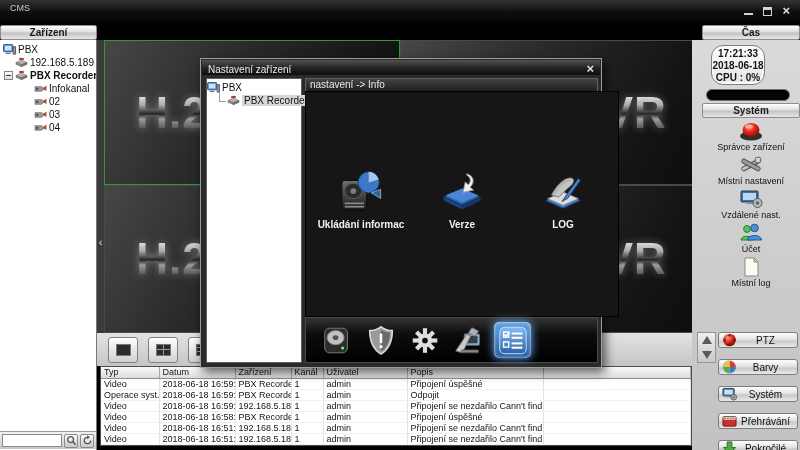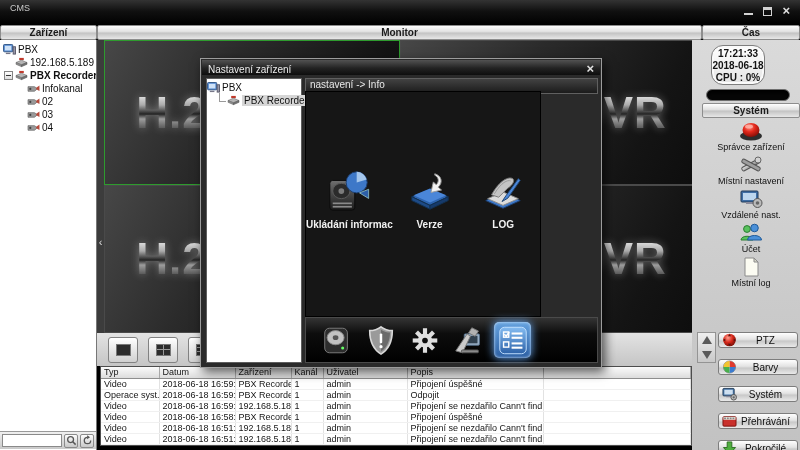--- a/index.html
+++ b/index.html
@@ -22,21 +22,21 @@
     text-align:center; font-size:10px; font-weight:bold; color:#1b1b1b; line-height:13px; }
   #hdr-devices { left:0; width:97px; }
   #hdr-monitor { left:97px; width:605px; }
   #hdr-time { left:702px; width:98px; }
 
   
   .left-panel { position:absolute; left:0; top:40px; width:97px; height:410px;
     background:#fff; border-right:1px solid #777; }
   .tree { padding-top:3px; }
   .tree-item { display:flex; align-items:center; height:13px; font-size:10px; color:#101010; white-space:nowrap; overflow:hidden; }
-  .lvl0 { padding-left:3px; } .lvl1 { padding-left:15px; } .lvl1x { padding-left:4px; } .lvl2 { padding-left:27px; }
+  .lvl0 { padding-left:3px; } .lvl1 { padding-left:15px; } .lvl1x { padding-left:4px; } .lvl2 { padding-left:34px; }
   .tree-item.bold { font-weight:bold; }
   .ticon { width:13px; height:11px; margin-right:2px; flex:none; }
   .expander { width:9px; height:9px; border:1px solid #848484; background:linear-gradient(#fff,#ddd);
     position:relative; margin-right:2px; flex:none; }
   .expander::after { content:""; position:absolute; left:1px; right:1px; top:3px; height:1px; background:#333; }
   .search-row { position:absolute; left:0; bottom:1px; width:96px; height:18px;
     background:linear-gradient(#f0f0f0,#c9c9c9); border-top:1px solid #999;
     display:flex; align-items:center; gap:2px; padding:1px 2px; }
   .search-input { flex:1; min-width:0; height:13px; border:1px solid #8a8a8a; background:#fff; font-size:9px; padding:0 2px; }
   .search-btn { width:14px; height:14px; flex:none; border:1px solid #8a8a8a; border-radius:2px;
@@ -118,21 +118,21 @@
   .dlg-close { color:#e2e2e2; font-size:13px; line-height:13px; font-weight:bold; }
   .dlg-tree { position:absolute; left:5px; top:19px; width:96px; height:285px;
     background:#fff; border:1px solid #5e5e5e; font-size:10px; color:#111; padding-top:2px; }
   .dlg-tree-item { display:flex; align-items:center; height:13px; white-space:nowrap; }
   .dlg-tree-item.child { padding-left:10px; }
   .dlg-tree-item.selected .lbl { background:#d6d6d6; padding:0 2px; }
   .conn { width:7px; height:9px; border-left:1px solid #9a9a9a; border-bottom:1px solid #9a9a9a; margin:-6px 1px 0 2px; flex:none; }
   .dlg-right { position:absolute; left:104px; top:19px; width:293px; height:285px; }
   .crumb { height:16px; background:linear-gradient(#424242,#1b1b1b); border:1px solid #606060;
     color:#e8e8e8; font-size:10px; line-height:11px; padding:0 4px; }
-  .dlg-content { position:absolute; left:0; top:13px; width:236px; height:226px; background:#161616;
+  .dlg-content { position:absolute; left:0; top:13px; width:314px; height:226px; background:#161616;
     border:1px solid #000; display:flex; justify-content:space-evenly; align-items:flex-start; padding-top:76px; }
   .ditem { display:flex; flex-direction:column; align-items:center; width:92px; }
   .ditem svg { width:46px; height:46px; }
   .ditem-label { margin-top:5px; font-size:10px; font-weight:bold; color:#f2f2f2; white-space:nowrap; }
   .dlg-toolbar { position:absolute; left:0; top:239px; width:293px; height:46px;
     background:linear-gradient(#343434,#0d0d0d 35%,#000); border:1px solid #4a4a4a;
     display:flex; align-items:center; gap:7px; padding-left:12px; }
   .tb { width:37px; height:36px; display:flex; align-items:center; justify-content:center; }
   .tb svg { width:34px; height:31px; }
   .tb.active { background:linear-gradient(#66a3e0,#2c5fa3); border-radius:5px;
@@ -146,21 +146,20 @@
   <div class="titlebar">
     <span class="app-title">CMS</span>
     <div class="win-controls">
       <div class="win-min"></div>
       <div class="win-max"></div>
       <span class="win-close">×</span>
     </div>
   </div>
 
   <div class="hdr" id="hdr-devices">Zařízení</div>
-  <div class="hdr" id="hdr-monitor">Monitor</div>
   <div class="hdr" id="hdr-time">Čas</div>
 
   <div class="left-panel">
     <div class="tree">
       <div class="tree-item lvl0">
         <svg class="ticon" viewBox="0 0 14 12">
             <rect x="0.5" y="0.5" width="10" height="8" rx="1" fill="#5b8fd4" stroke="#2a4f80"></rect>
             <rect x="2" y="2" width="7" height="5" fill="#cfe2f7"></rect>
             <rect x="3" y="9.5" width="5" height="1.5" fill="#778"></rect>
             <rect x="11" y="3" width="2.5" height="8" fill="#99a" stroke="#556"></rect>

